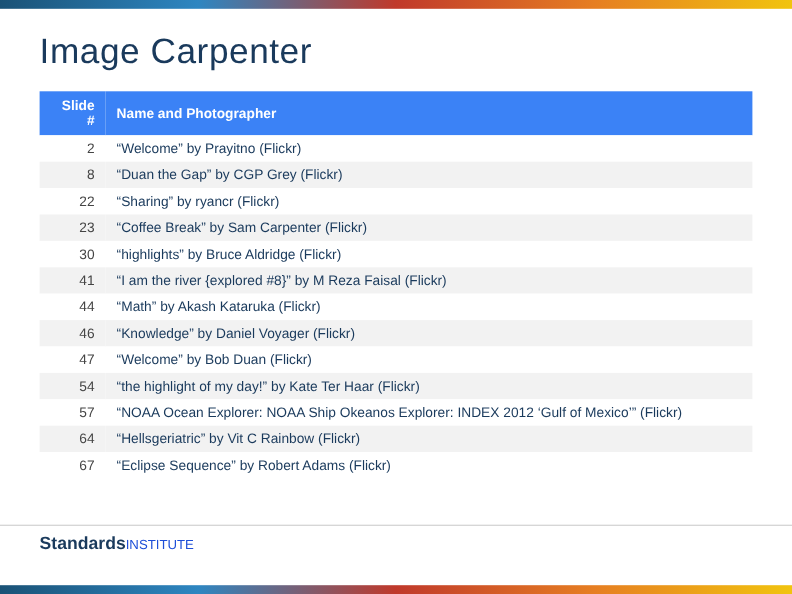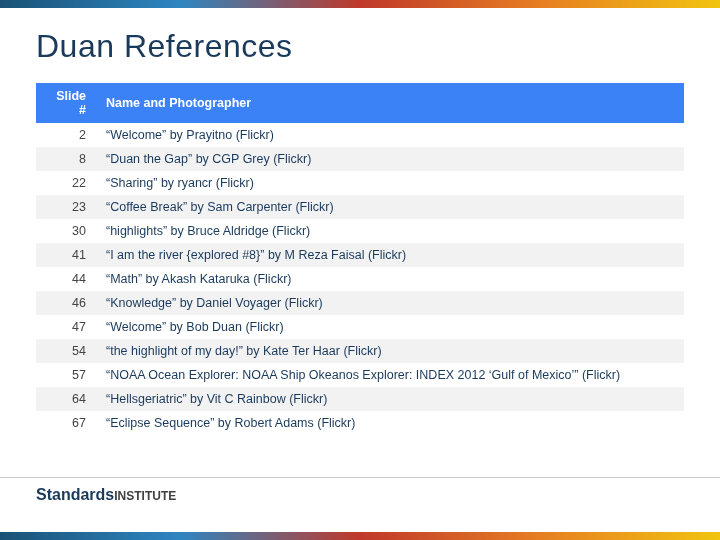--- a/index.html
+++ b/index.html
@@ -89,41 +89,41 @@
       color: #1a3a5c;
     }
 
     .footer-brand strong {
       font-weight: 900;
       font-size: 16px;
       color: #1a3a5c;
     }
 
     .footer-brand span {
-      font-weight: 700;
-      color: #404040;
+      font-weight: 400;
+      color: #1d4ed8;
       font-size: 12px;
     }
 
     .bottom-accent {
       position: absolute;
       bottom: 0;
       left: 0;
       right: 0;
       height: 8px;
       background: linear-gradient(to right, #1a5276, #2e86c1, #c0392b, #e67e22, #f1c40f);
     }
   </style>
 </head>
 <body>
 
 <div class="top-bar"></div>
 
 <div class="content">
-  <h1 class="page-title">Duan References</h1>
+  <h1 class="page-title">Image Carpenter</h1>
 
   <table>
     <thead>
       <tr>
         <th>Slide  #</th>
         <th>Name and Photographer</th>
       </tr>
     </thead>
     <tbody id="table-body">
     <tr>

